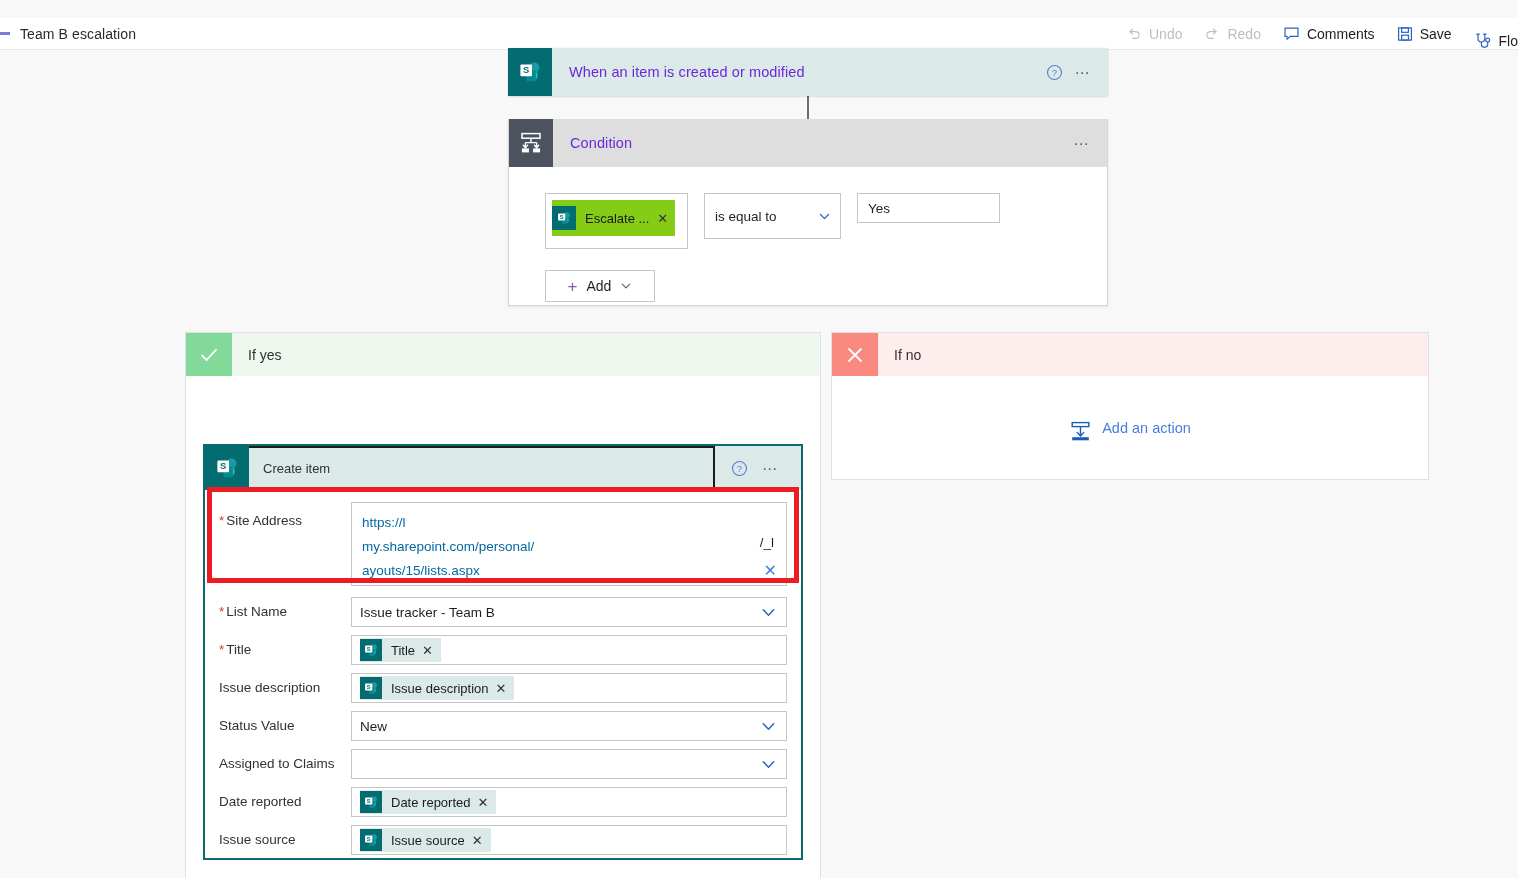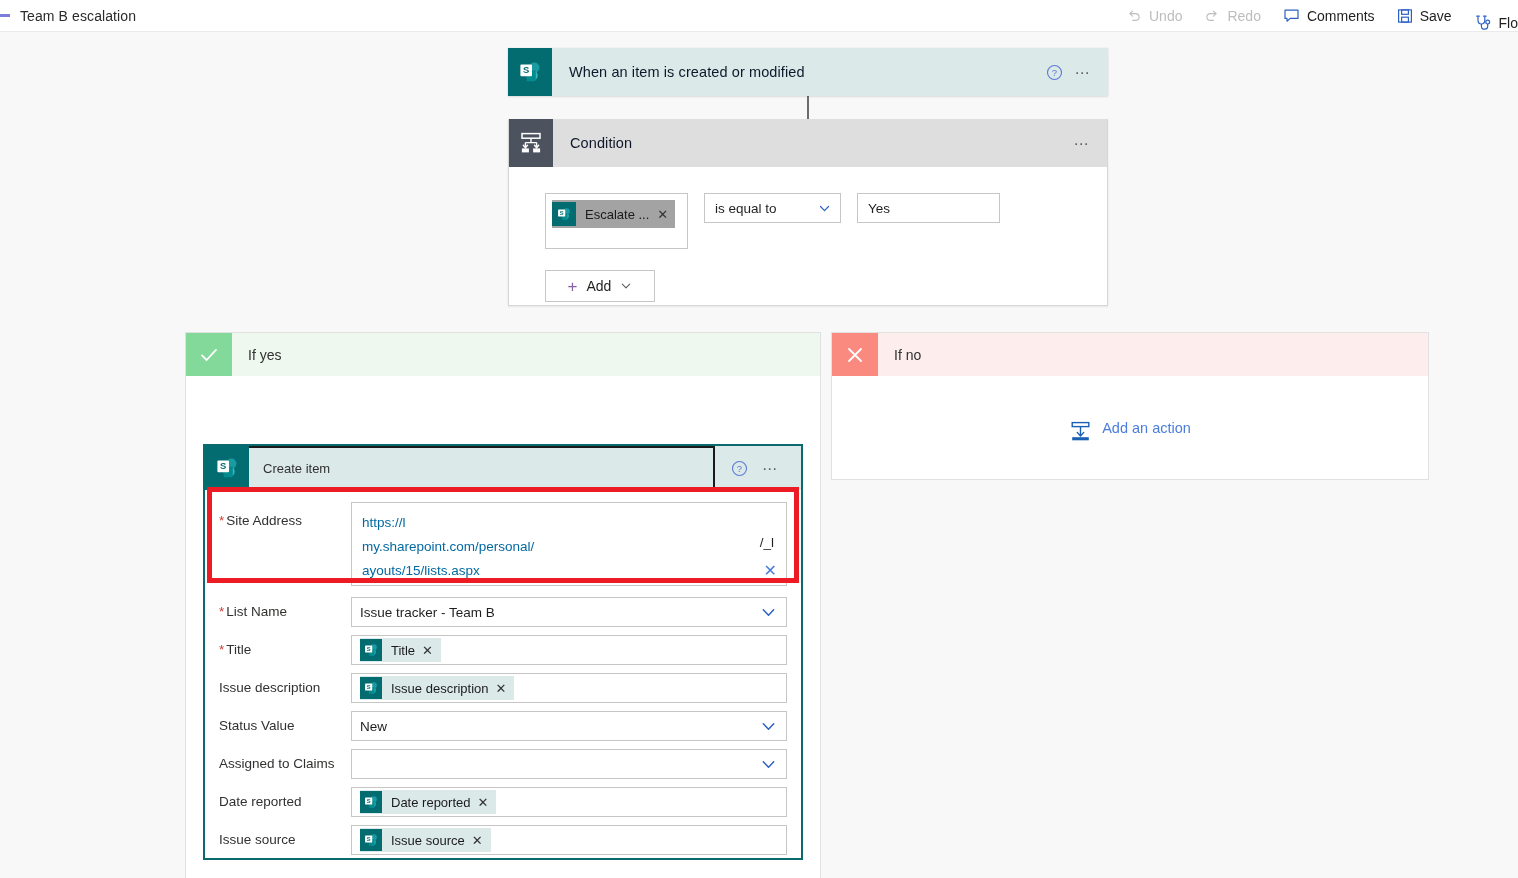--- a/index.html
+++ b/index.html
@@ -7,21 +7,21 @@
     margin: 0; padding: 0;
     width: 1518px; height: 878px;
     overflow: hidden;
     background: #f8f8f8;
     font-family: "Liberation Sans", "DejaVu Sans", sans-serif;
     -webkit-font-smoothing: antialiased;
   }
 
   
   .topbar {
-    position: absolute; top: 0; left: 0;
+    position: absolute; top: 18px; left: 0;
     width: 1518px; height: 32px;
     background: #ffffff;
     border-bottom: 1px solid #eaeaea;
     display: flex; align-items: center;
   }
   .back-arrow {
     width: 14px; height: 3px; background: #7a7ddb;
     margin-left: -4px; margin-right: 10px; flex: none;
   }
   .flow-title {
@@ -49,21 +49,21 @@
     background: #ffffff;
   }
   .node-head {
     display: flex; align-items: center; height: 48px;
   }
   .node-icon {
     width: 44px; height: 48px; flex: none;
     display: flex; align-items: center; justify-content: center;
   }
   .node-title {
-    font-size: 14.5px; color: #0f172a; padding-left: 17px;
+    font-size: 14.5px; color: #6d28d9; padding-left: 17px;
     letter-spacing: .1px; flex: 1 1 auto;
   }
   .head-actions { display: flex; align-items: center; gap: 12px; padding-right: 16px; }
   .ellipsis { letter-spacing: 2.5px; color: #605e5c; font-size: 15px; cursor: pointer; line-height: 1; }
 
   
   .sp-head { background: #dce9e9; }
   .sp-icon-bg { background: #036c70; }
   .cond-icon-bg { background: #4c525e; }
   .cond-head { background: #dedede; }
@@ -79,30 +79,30 @@
   #condition { left: 508px; top: 87px; width: 600px; height: 187px;
                border: 1px solid #d6d6d6; border-top: none;
                box-shadow: 0 1px 2px rgba(0,0,0,.08); }
   .cond-body { padding: 26px 0 0 36px; }
   .cond-row { display: flex; align-items: flex-start; gap: 16px; }
   .token-box {
     width: 143px; height: 56px; border: 1px solid #c8c6c4; background: #fff;
     padding: 6px 6px 0 6px;
   }
   .token {
-    display: inline-flex; align-items: center; height: 28px;
-    background: #a3a3a3; padding-right: 7px; max-width: 100%;
+    display: inline-flex; align-items: center; height: 36px;
+    background: #84cc16; padding-right: 7px; max-width: 100%;
   }
   .token-ico { width: 24px; height: 24px; background: #036c70; flex: none;
                display: flex; align-items: center; justify-content: center; }
   .token-label { font-size: 13px; color: #1b1b1b; padding: 0 8px 0 9px; white-space: nowrap; }
   .token-x { font-size: 13px; color: #333; cursor: pointer; line-height: 1; }
 
   .sel {
-    height: 30px; border: 1px solid #c8c6c4; background: #fff;
+    height: 46px; border: 1px solid #c8c6c4; background: #fff;
     display: flex; align-items: center; justify-content: space-between;
     padding: 0 9px 0 10px; font-size: 13.5px; color: #201f1e; cursor: pointer;
   }
   .sel-op { width: 137px; }
   .txtbox {
     width: 143px; height: 30px; border: 1px solid #c8c6c4; background: #fff;
     display: flex; align-items: center; padding: 0 10px; font-size: 13.5px; color: #201f1e;
   }
   .chev { color: #2c62c4; flex: none; }
 

